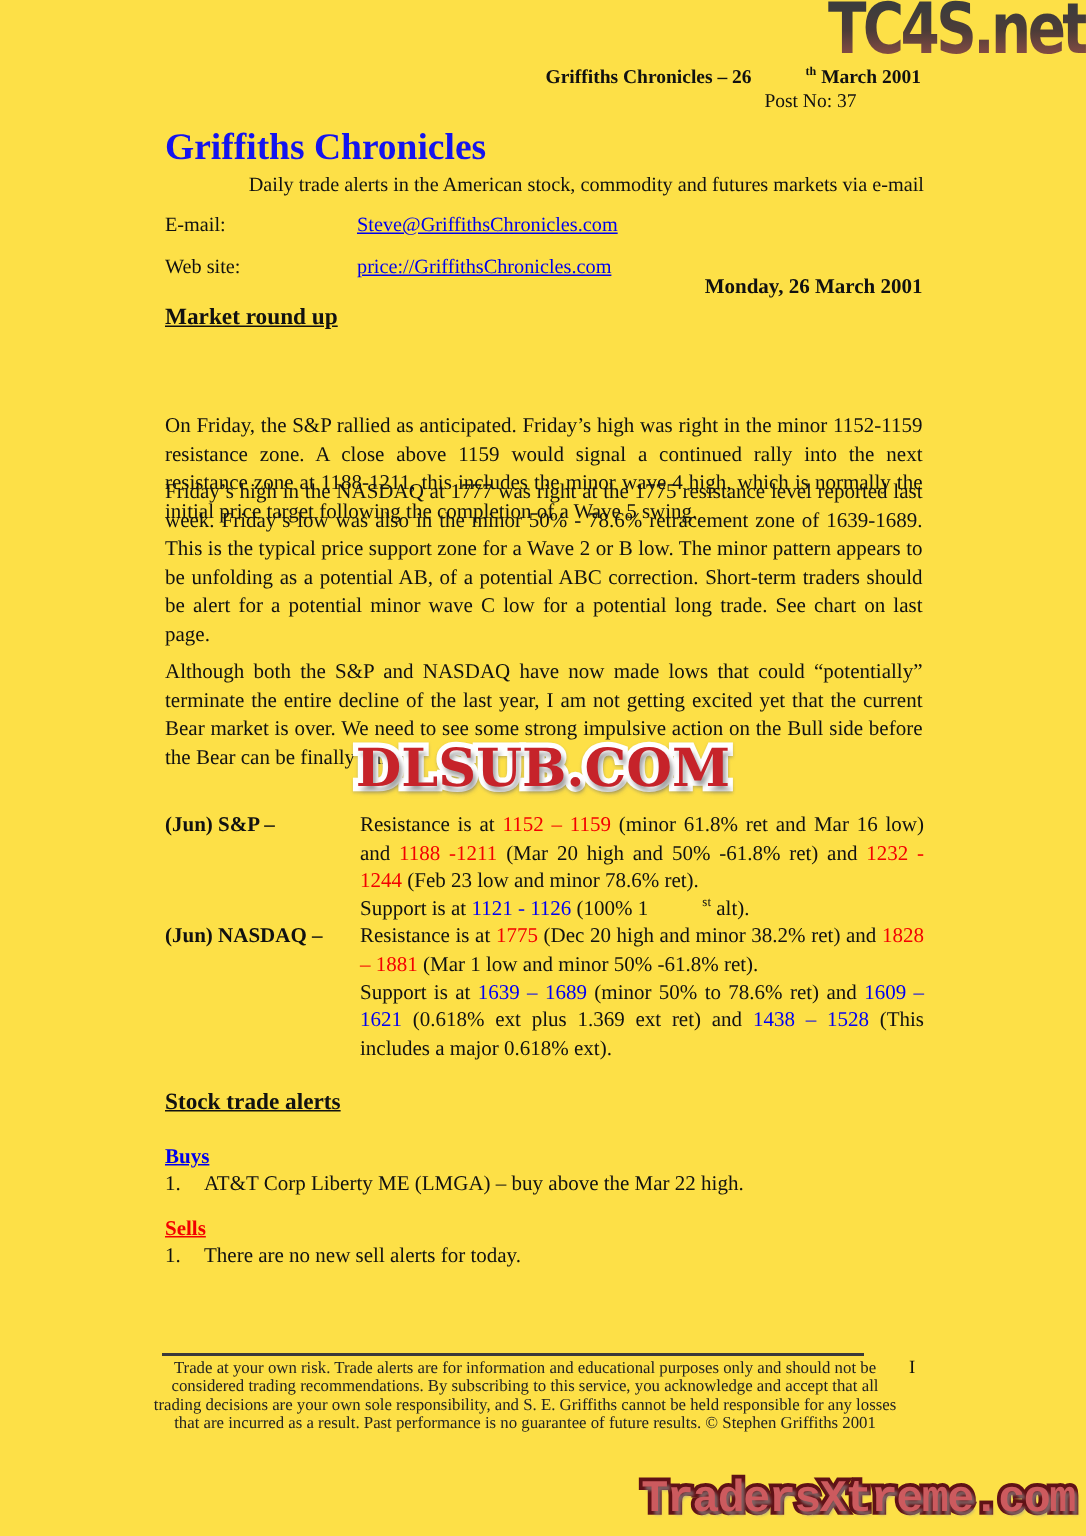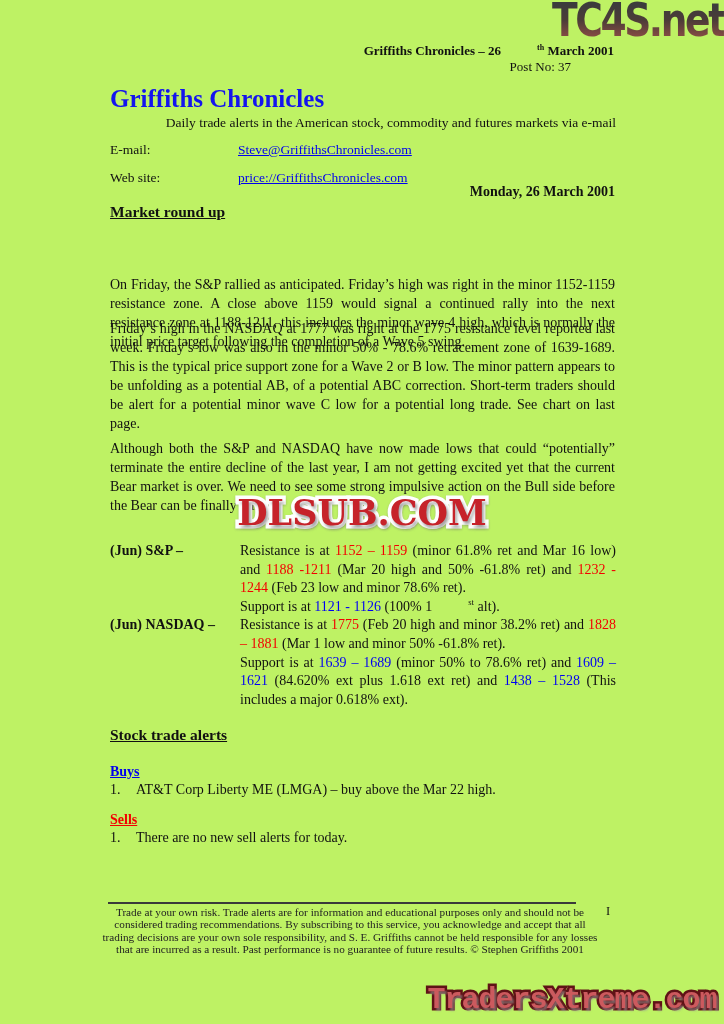--- a/index.html
+++ b/index.html
@@ -1,18 +1,18 @@
 <!DOCTYPE html>
 <html><head>
 <meta charset="utf-8">
 <style>
   * { margin:0; padding:0; box-sizing:border-box; }
   html,body { background:#ffffff; }
   .page {
-    position:relative; width:724px; height:1024px; background:#bef264;
+    position:relative; width:724px; height:1024px; background:#fde047;
     font-family:"Liberation Serif", serif; color:#111; overflow:hidden;
   }
 
   
   .tc4s {
     position:absolute; top:-4px; right:0px;
     font-family:"DejaVu Sans", sans-serif; font-weight:bold;
     font-size:47px; letter-spacing:-3px; line-height:1;
     transform:scaleX(0.80); transform-origin:100% 0;
     background:linear-gradient(180deg,#3c3c3c 18%, #4c3c38 52%, #7e4a42 82%, #8a544b 100%);
@@ -126,22 +126,22 @@
     <div class="levels-row">
       <div class="levels-label">(Jun) S&amp;P –</div>
       <div class="levels-text">
         <p><span>Resistance is at </span><span class="seg-red">1152 – 1159</span><span> (minor 61.8% ret and Mar 16 low) and </span><span class="seg-red">1188 -1211</span><span> (Mar 20 high and 50% -61.8% ret) and </span><span class="seg-red">1232 - 1244</span><span> (Feb 23 low and minor 78.6% ret).</span></p>
         <p><span>Support is at </span><span class="seg-blue">1121 - 1126</span><span> (100% 1</span><span class="seg-sup">st</span><span> alt).</span></p>
       </div>
     </div>
     <div class="levels-row">
       <div class="levels-label">(Jun) NASDAQ –</div>
       <div class="levels-text">
-        <p><span>Resistance is at </span><span class="seg-red">1775</span><span> (Feb 20 high and minor 38.2% ret) and </span><span class="seg-red">1828 – 1881</span><span> (Mar 1 low and minor 50% -61.8% ret).</span></p>
-        <p><span>Support is at </span><span class="seg-blue">1639 – 1689</span><span> (minor 50% to 78.6% ret) and </span><span class="seg-blue">1609 – 1621</span><span> (84.620% ext plus 1.618 ext ret) and </span><span class="seg-blue">1438 – 1528</span><span> (This includes a major 0.618% ext).</span></p>
+        <p><span>Resistance is at </span><span class="seg-red">1775</span><span> (Dec 20 high and minor 38.2% ret) and </span><span class="seg-red">1828 – 1881</span><span> (Mar 1 low and minor 50% -61.8% ret).</span></p>
+        <p><span>Support is at </span><span class="seg-blue">1639 – 1689</span><span> (minor 50% to 78.6% ret) and </span><span class="seg-blue">1609 – 1621</span><span> (0.618% ext plus 1.369 ext ret) and </span><span class="seg-blue">1438 – 1528</span><span> (This includes a major 0.618% ext).</span></p>
       </div>
     </div>
   </div>
 
   <div class="sec-heading" style="top:726px;text-align:center;">Stock trade alerts</div>
 
   <div class="sub-heading buys" style="top:764px;">Buys</div>
   <div class="alert-item" style="top:782px;">
     <span class="num">1.</span><span>AT&amp;T Corp Liberty ME (LMGA) – buy above the Mar 22 high.</span>
   </div>

